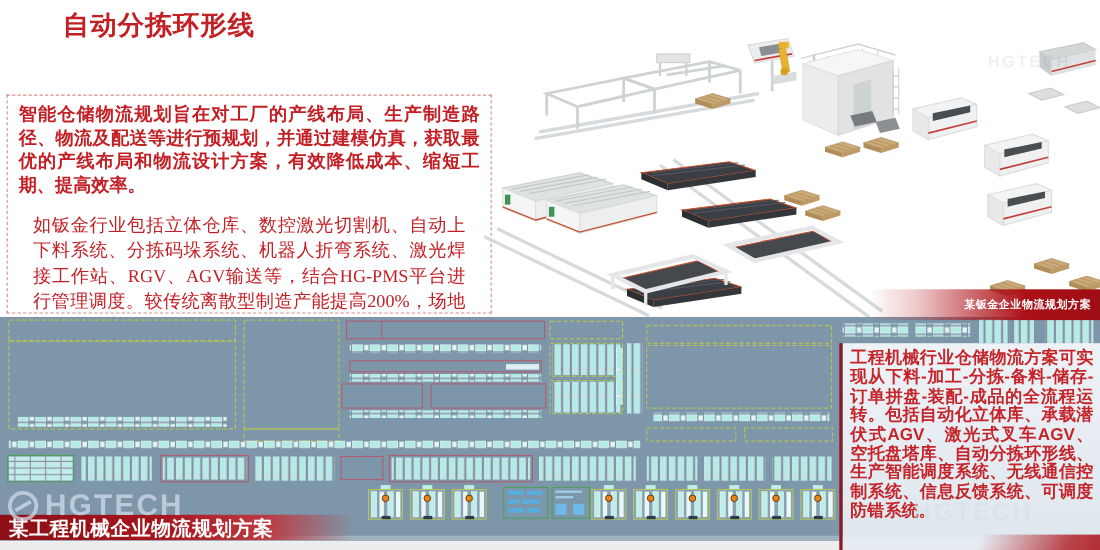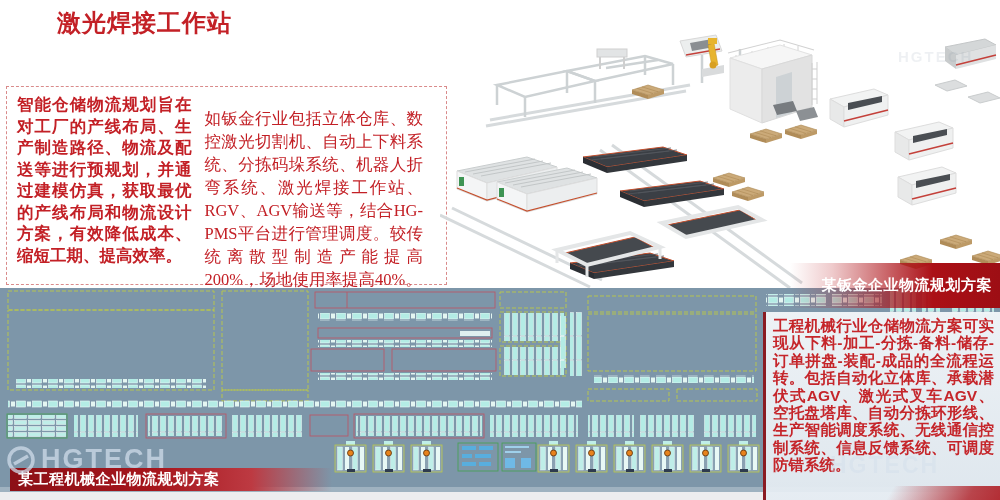--- a/index.html
+++ b/index.html
@@ -3,37 +3,37 @@
 <meta charset="utf-8">
 <style>
   html,body{margin:0;padding:0;background:#ffffff;}
   .slide{position:relative;width:1000px;height:500px;background:#ffffff;overflow:hidden;
          font-family:"Liberation Sans","DejaVu Sans",sans-serif;}
   
   .title{position:absolute;left:57px;top:7px;font-size:24px;font-weight:bold;
          color:#c32026;letter-spacing:1px;}
   
   .intro{position:absolute;left:6px;top:86px;width:441px;height:199px;box-sizing:border-box;
-         border:1px dashed #d98b8b;padding:7px 10px 6px 10px;display:flex;flex-direction:row;
+         border:1px dashed #d98b8b;padding:7px 10px 6px 10px;display:flex;flex-direction:column;
          justify-content:space-between;}
   .intro .p1{margin:0;font-size:16.5px;line-height:21.5px;font-weight:bold;color:#c32026;
          text-align:justify;}
   .intro .p2{margin:13px;font-size:16.5px;line-height:23px;font-weight:normal;color:#c32026;
          font-family:"Liberation Serif","DejaVu Serif",serif;text-align:justify;}
   
   .render3d{position:absolute;left:440px;top:25px;width:560px;height:265px;}
   
-  .banner-top{position:absolute;left:790px;top:263px;width:210px;height:45px;z-index:6;
+  .banner-top{position:absolute;left:790px;top:263px;width:210px;height:28px;z-index:6;
          background:linear-gradient(90deg,rgba(181,18,24,0) 0%,rgba(181,18,24,0.22) 20%,#ab1016 68%,#9d0e14 100%);
          display:flex;align-items:center;justify-content:flex-end;padding-right:8px;box-sizing:border-box;
-         color:#ffffff;font-size:15px;font-weight:bold;letter-spacing:0.5px;}
-  .banner-bottom{position:absolute;left:10px;top:468px;width:322px;height:23px;z-index:6;
+         color:#ffffff;font-size:10px;font-weight:bold;letter-spacing:0.5px;}
+  .banner-bottom{position:absolute;left:0;top:468px;width:322px;height:23px;z-index:6;
          background:linear-gradient(90deg,#8c1016 0%,#a6151c 45%,#bd3a42 75%,rgba(189,58,66,0) 100%);
          display:flex;align-items:center;padding-left:8px;box-sizing:border-box;
-         color:#ffffff;font-size:15px;font-weight:bold;letter-spacing:0.5px;}
+         color:#ffffff;font-size:18px;font-weight:bold;letter-spacing:0.5px;}
   
   .cad{position:absolute;left:0;top:288px;width:1000px;height:204px;}
   .cad-labels{position:absolute;left:0;top:288px;width:1000px;height:204px;pointer-events:none;z-index:3;}
   
   .panel{position:absolute;left:763px;top:312px;width:237px;height:232px;z-index:4;box-sizing:border-box;
          background:linear-gradient(180deg,rgba(241,245,248,0.97) 0%,rgba(226,234,241,0.93) 100%);
          border-left:3px solid #8a1b22;padding:5px 6px 4px 7px;}
   .panel .txt{position:relative;z-index:2;margin:0;font-size:15.5px;line-height:17.4px;font-weight:bold;
          color:#c5252a;text-align:justify;}
   .panel .wedge{position:absolute;right:0;bottom:0;width:160px;height:58px;z-index:1;
@@ -48,21 +48,21 @@
   
   .zy{fill:none;stroke:#bdca46;stroke-width:0.9;stroke-dasharray:4 2;}
   .zr{fill:none;stroke:#b85968;stroke-width:0.9;}
   .zg{fill:none;stroke:#49a058;stroke-width:0.9;}
 </style>
 </head>
 <body>
 
 <div class="slide">
 
-  <div class="title">激光焊接工作站</div>
+  <div class="title">自动分拣环形线</div>
 
   <div class="intro">
     <p class="p1">智能仓储物流规划旨在对工厂的产线布局、生产制造路径、物流及配送等进行预规划，并通过建模仿真，获取最优的产线布局和物流设计方案，有效降低成本、缩短工期、提高效率。</p>
     <p class="p2">如钣金行业包括立体仓库、数控激光切割机、自动上下料系统、分拣码垛系统、机器人折弯系统、激光焊接工作站、RGV、AGV输送等，结合HG-PMS平台进行管理调度。较传统离散型制造产能提高200%，场地使用率提高40%。</p>
   </div>
 
   <svg class="render3d" viewBox="0 0 560 265">
     <g stroke="#d6dadc" stroke-width="3" fill="none">
       <path d="M0,190 L150,262"></path>
         <path d="M12,183 L162,255"></path>

